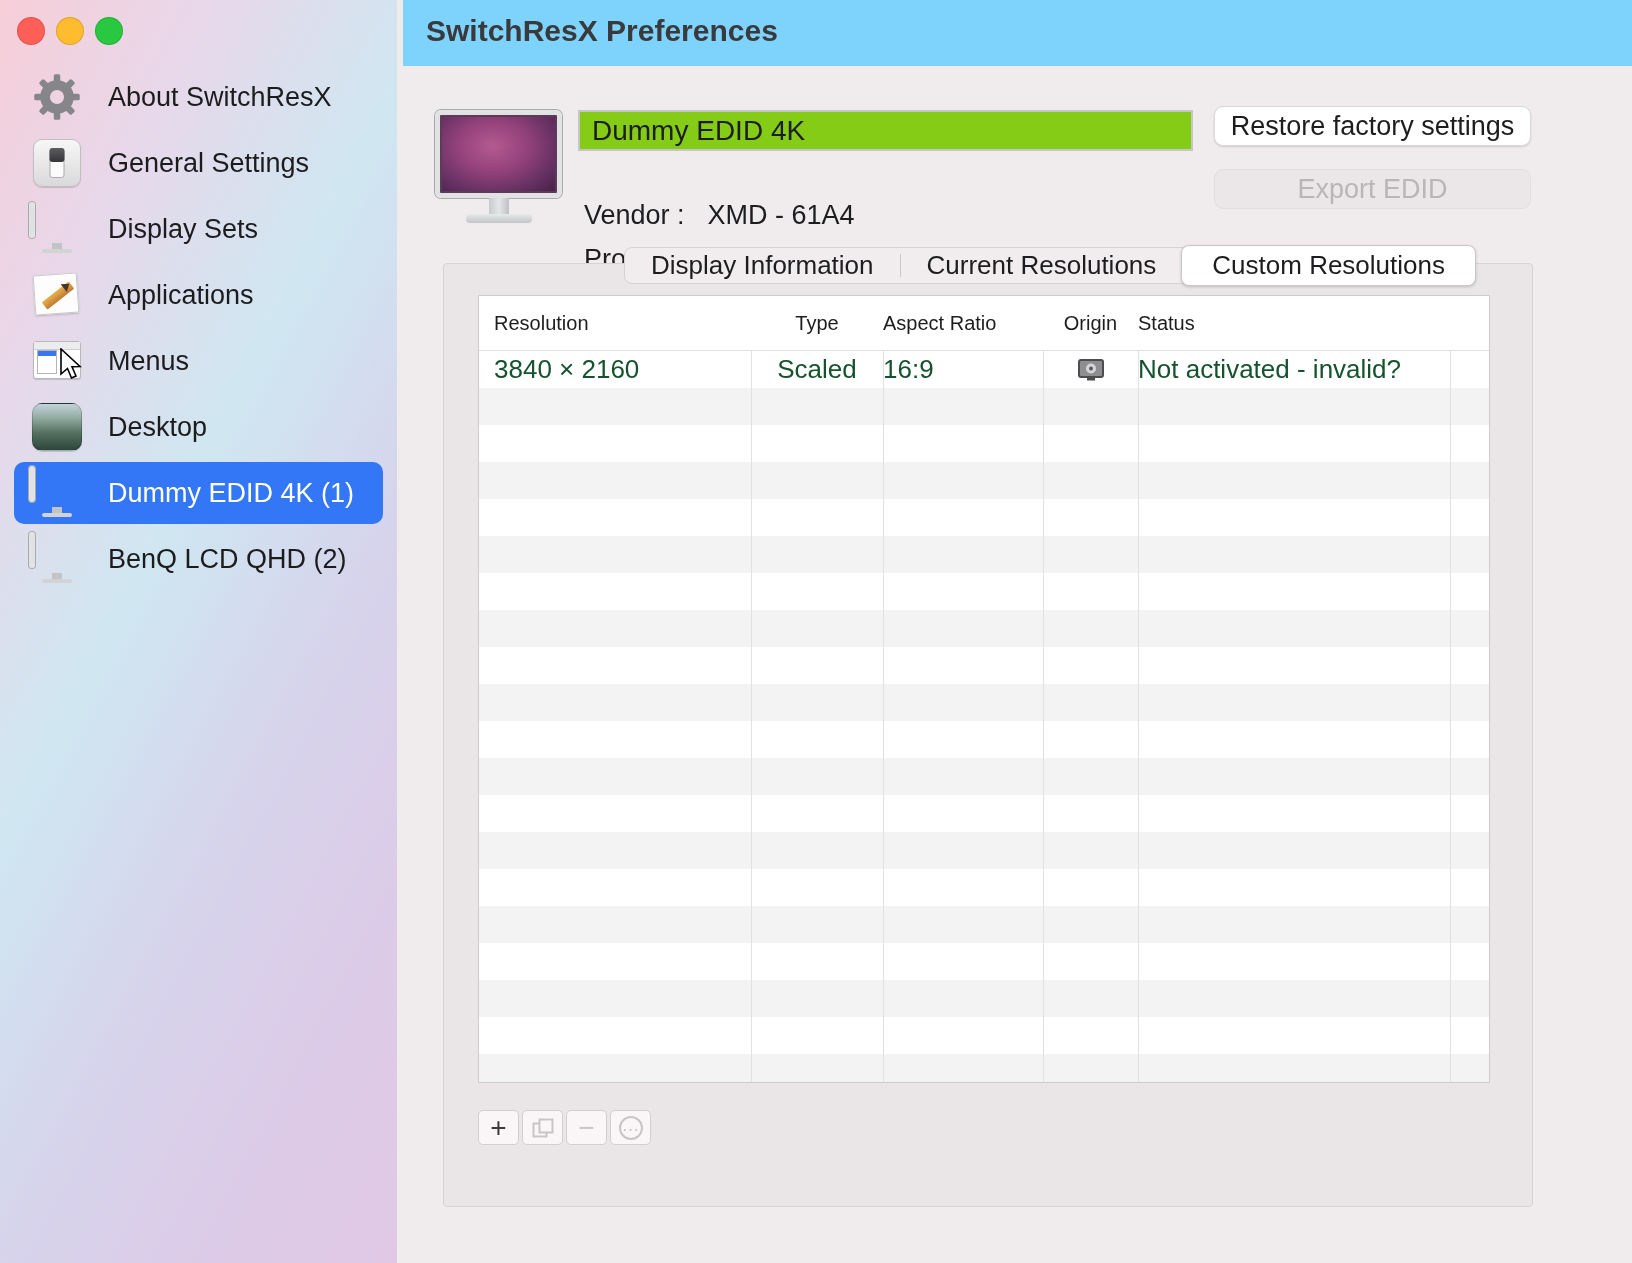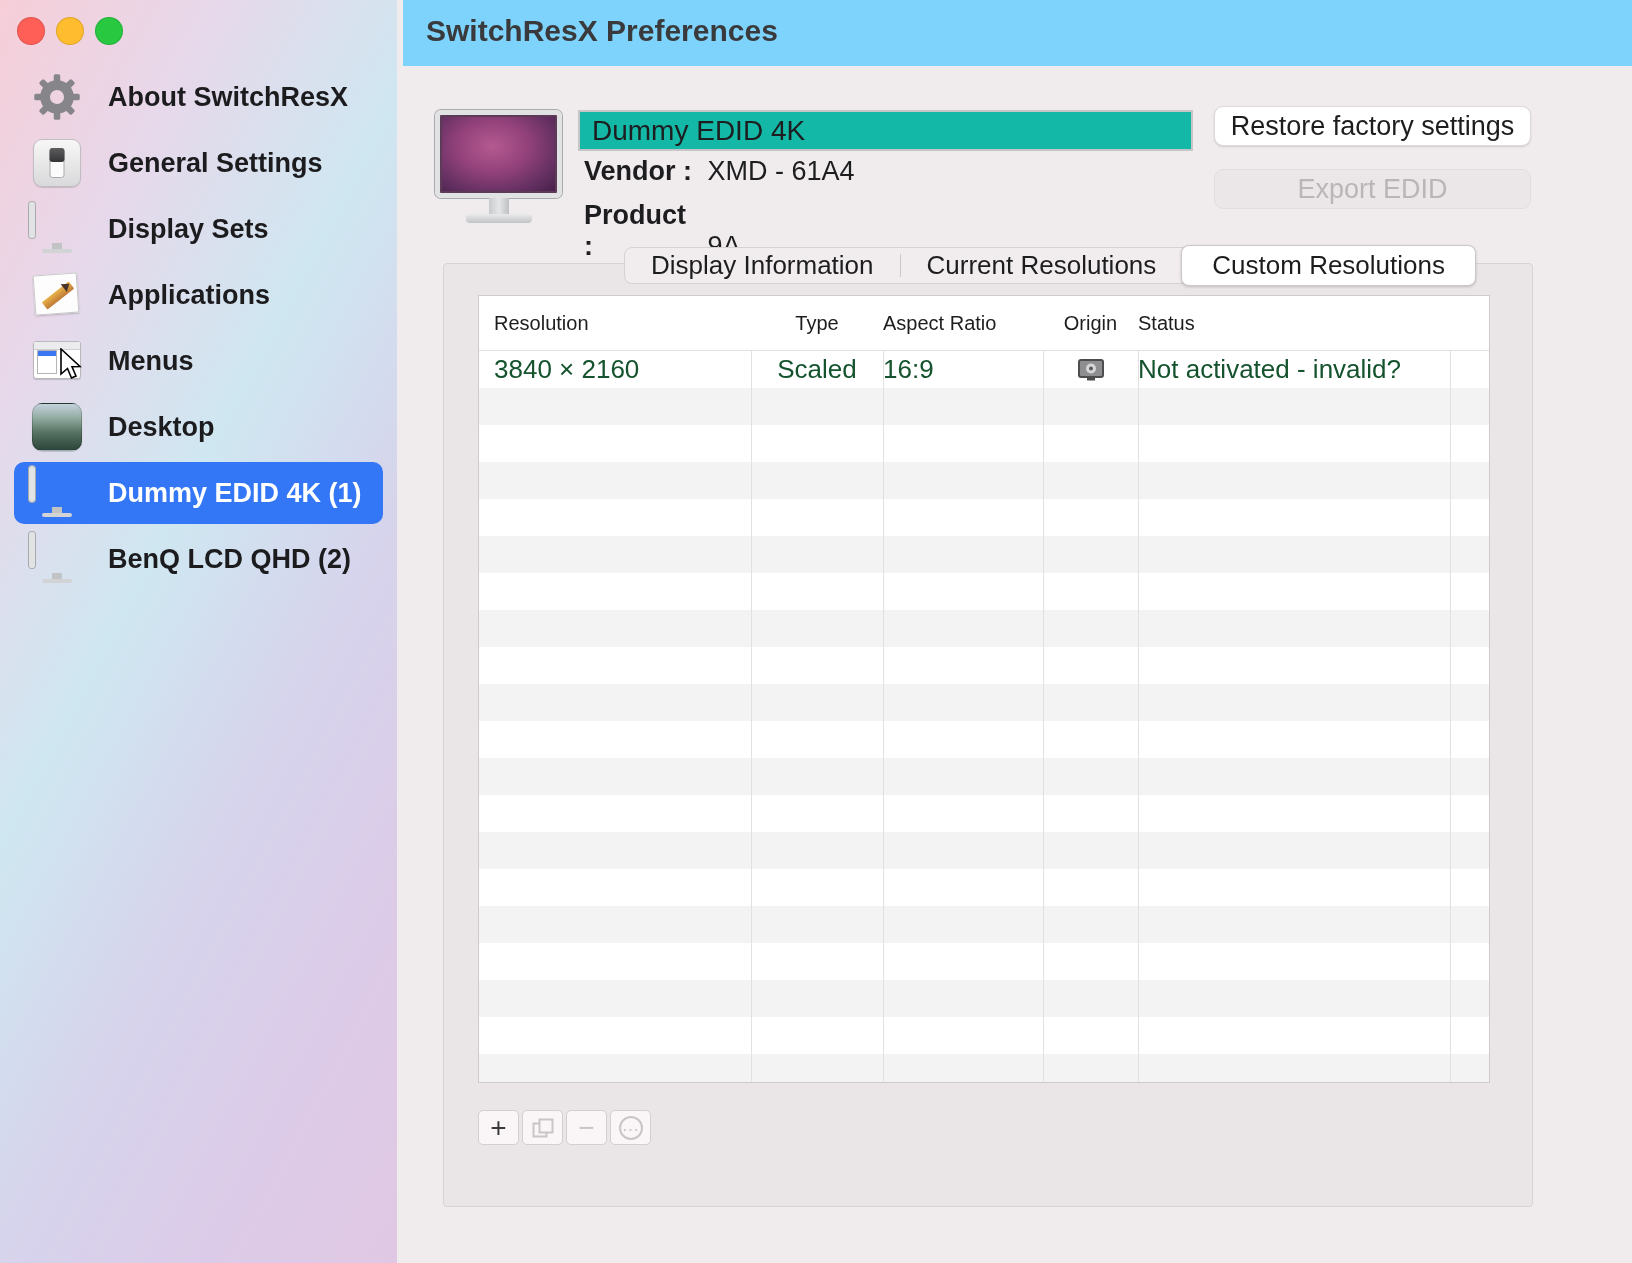--- a/index.html
+++ b/index.html
@@ -7,21 +7,21 @@
   body { font-family:"Liberation Sans","DejaVu Sans",sans-serif; color:#1d1d1f; overflow:hidden; }
   #app { position:relative; width:1632px; height:1263px; background:#f0ecee; }
 
   
   .sidebar { position:absolute; left:0; top:0; width:397px; height:1263px;
     background:linear-gradient(118deg,#f6ced8 0%,#e7d8ea 20%,#cfe7f1 42%,#d6d4ec 62%,#dccbe8 82%,#e0c8e4 100%); }
   .traffic { position:absolute; top:17px; left:17px; display:flex; gap:11px; }
   .light { width:28px; height:28px; border-radius:50%; border:1px solid rgba(0,0,0,.12); }
   .side-list { position:absolute; top:66px; left:14px; right:14px; }
   .side-item { display:flex; align-items:center; height:62px; margin-bottom:4px;
-    padding:0 14px; border-radius:10px; font-size:27px; color:#1c1c1e; cursor:default;font-weight:bold; }
+    padding:0 14px; border-radius:10px; font-size:27px; color:#1c1c1e; cursor:default; }
   .side-item.selected { background:#3377f6; color:#ffffff; }
   .side-icon { width:58px; min-width:58px; height:56px; display:flex; align-items:center; justify-content:center; margin-right:22px; position:relative; }
 
   
   .gear-svg { width:52px; height:52px; }
   
   .icon-switch { width:48px; height:48px; border-radius:9px; border:1px solid #bfbfc1;
     background:linear-gradient(#f7f7f7,#d9d9db); position:relative; box-shadow:0 1px 1px rgba(0,0,0,.15); }
   .icon-switch .track { position:absolute; left:50%; top:8px; transform:translateX(-50%);
     width:15px; height:30px; background:#fbfbfb; border:1px solid #aaaaac; border-radius:3px; }
@@ -63,26 +63,26 @@
 
   
   .display-art { position:absolute; left:38px; top:44px; width:127px; height:118px; }
   .display-art .scr { width:127px; height:88px; border-radius:6px; box-sizing:border-box;
     border:5px solid #e1e2e4; box-shadow:0 0 0 1px #a9aaac, inset 0 0 0 2px #5c3a58;
     background:radial-gradient(ellipse at 45% 40%, #b45a90 0%, #94427b 38%, #643061 72%, #421f46 100%); }
   .display-art .neck { position:absolute; left:50%; top:88px; transform:translateX(-50%); width:20px; height:16px; background:linear-gradient(90deg,#c9cacc,#e4e5e7,#bfc0c2); }
   .display-art .foot { position:absolute; left:50%; top:104px; transform:translateX(-50%); width:66px; height:9px; background:linear-gradient(#e8e9eb,#c3c4c6); border-radius:4px; }
 
   .name-input { position:absolute; left:181px; top:44px; width:615px; height:41px;
-    border:2px solid #c6c6c8; background:#14b8a6; font-size:28px; padding:0 12px;
+    border:2px solid #c6c6c8; background:#84cc16; font-size:28px; padding:0 12px;
     font-family:"Liberation Sans","DejaVu Sans",sans-serif; color:#1d1d1f; }
   .meta-row { position:absolute; left:187px; font-size:27px; }
   .meta-row.vendor { top:90px; }
   .meta-row.product { top:134px; }
-  .meta-label { display:inline-block; width:116px; font-weight:bold; color:#1d1d1f; }
+  .meta-label { display:inline-block; width:116px; font-weight:normal; color:#1d1d1f;margin-top:44px; }
   .meta-value { color:#1d1d1f; }
 
   .btn { position:absolute; left:817px; width:317px; height:40px; border-radius:9px;
     font-size:27px; display:flex; align-items:center; justify-content:center; cursor:default; }
   .btn-restore { top:40px; background:#ffffff; border:1px solid #dcd7d9; color:#1d1d1f; box-shadow:0 1px 2px rgba(0,0,0,.14); }
   .btn-export { top:103px; background:#ebe6e8; border:1px solid #e2dddf; color:#bab5b7; }
 
   
   .tabbar { position:absolute; left:227px; top:181px; height:37px; display:flex; align-items:stretch;
     background:#f1ecee; border:1px solid #d6d1d3; border-radius:8px; z-index:5; }

